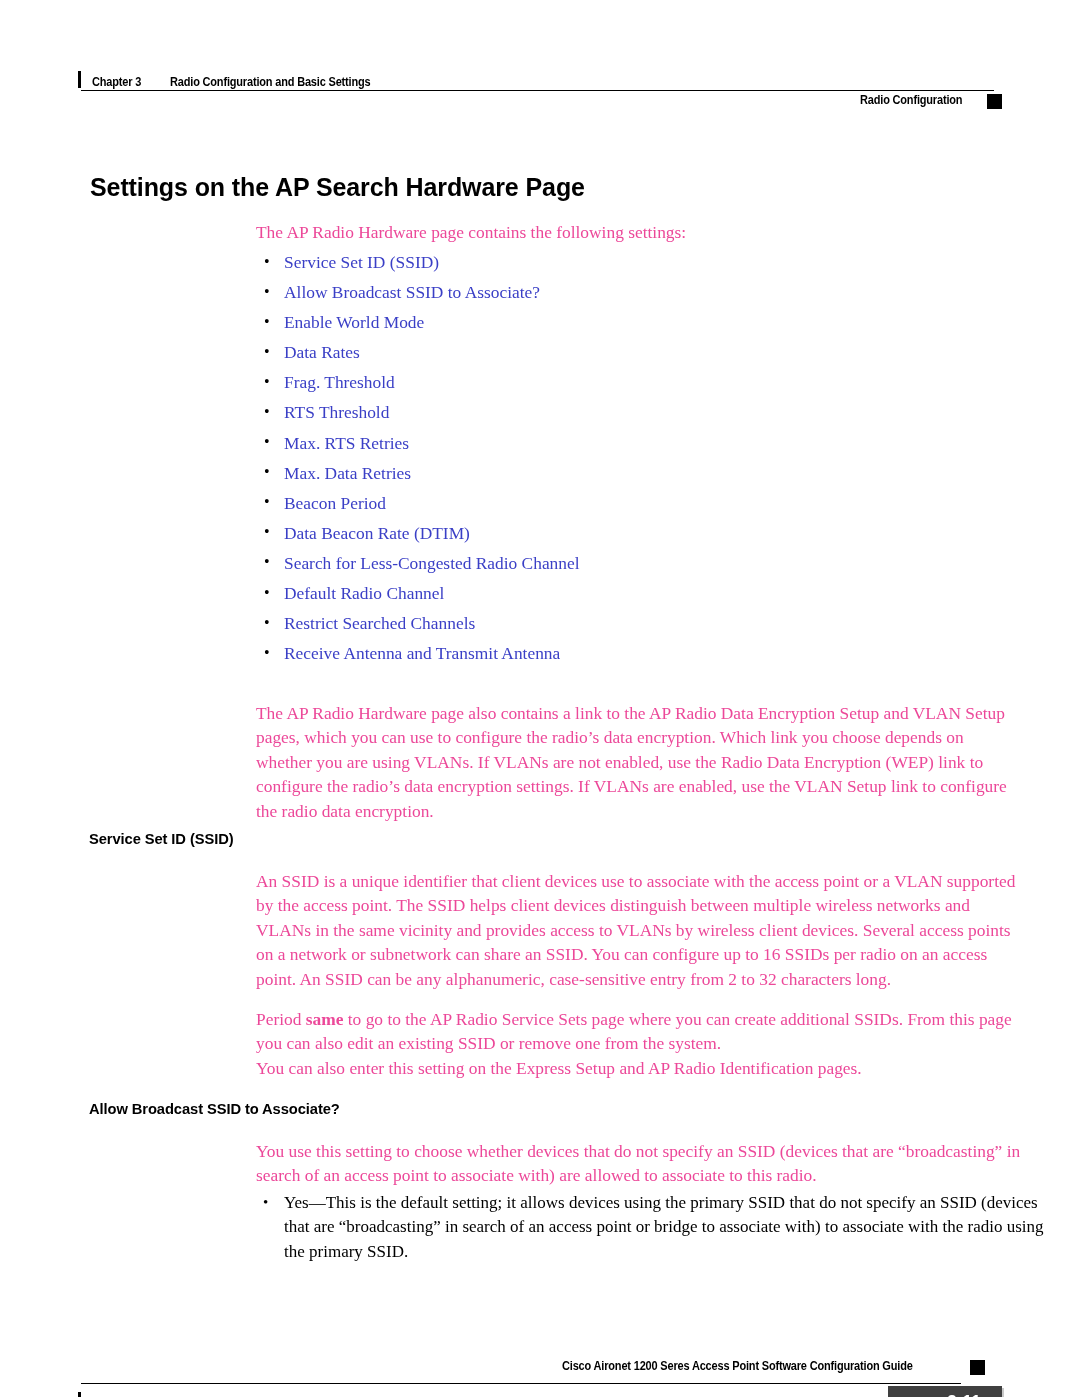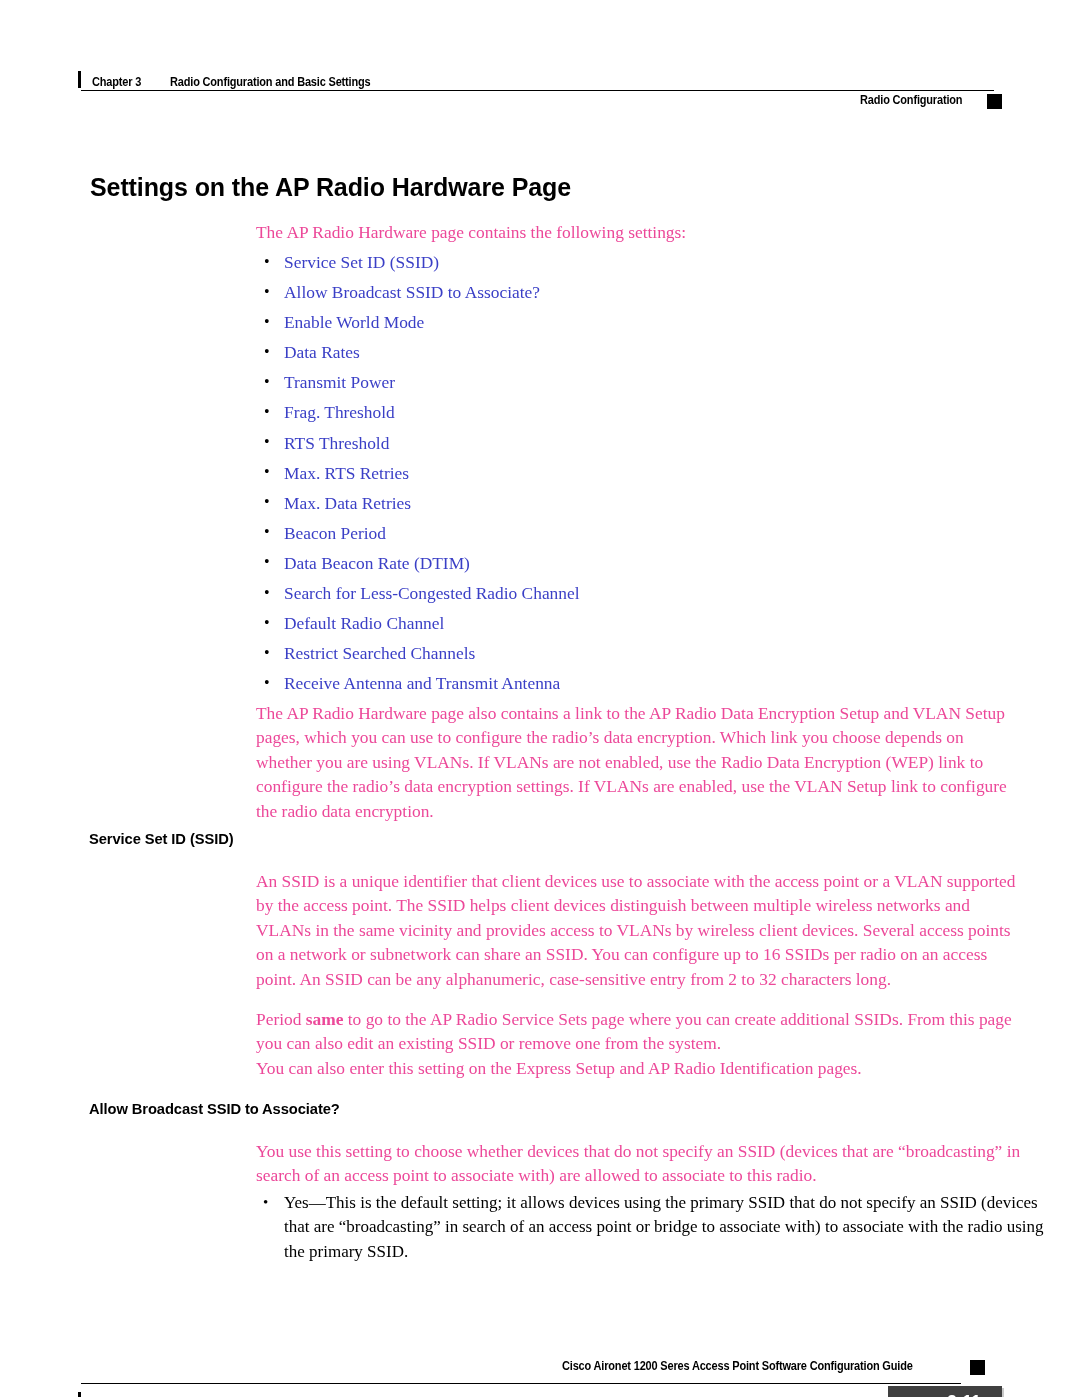--- a/index.html
+++ b/index.html
@@ -232,30 +232,29 @@
     <div class="runhead-left">
       <span class="tick-v"></span>
       <span class="head-font chapter-num">Chapter 3</span>
       <span class="head-font">Radio Configuration and Basic Settings</span>
     </div>
     <div class="runhead-rule"></div>
     <div class="runhead-right head-font">Radio Configuration</div>
     <div class="sq-right"></div>
   </div>
 
-  <div class="h1" style="top:134px;">Settings on the AP Radio Hardware Page</div>
+  <div class="h1" style="top:134px;">Settings on the AP Search Hardware Page</div>
 
   <div class="para" style="top:181px;">The AP Radio Hardware page contains the following settings:</div>
 
   <div class="linklist" style="top:211px;">
     <div class="linkitem">Service Set ID (SSID)</div>
     <div class="linkitem">Allow Broadcast SSID to Associate?</div>
     <div class="linkitem">Enable World Mode</div>
     <div class="linkitem">Data Rates</div>
-    <div class="linkitem">Transmit Power</div>
     <div class="linkitem">Frag. Threshold</div>
     <div class="linkitem">RTS Threshold</div>
     <div class="linkitem">Max. RTS Retries</div>
     <div class="linkitem">Max. Data Retries</div>
     <div class="linkitem">Beacon Period</div>
     <div class="linkitem">Data Beacon Rate (DTIM)</div>
     <div class="linkitem">Search for Less-Congested Radio Channel</div>
     <div class="linkitem">Default Radio Channel</div>
     <div class="linkitem">Restrict Searched Channels</div>
     <div class="linkitem">Receive Antenna and Transmit Antenna</div>

